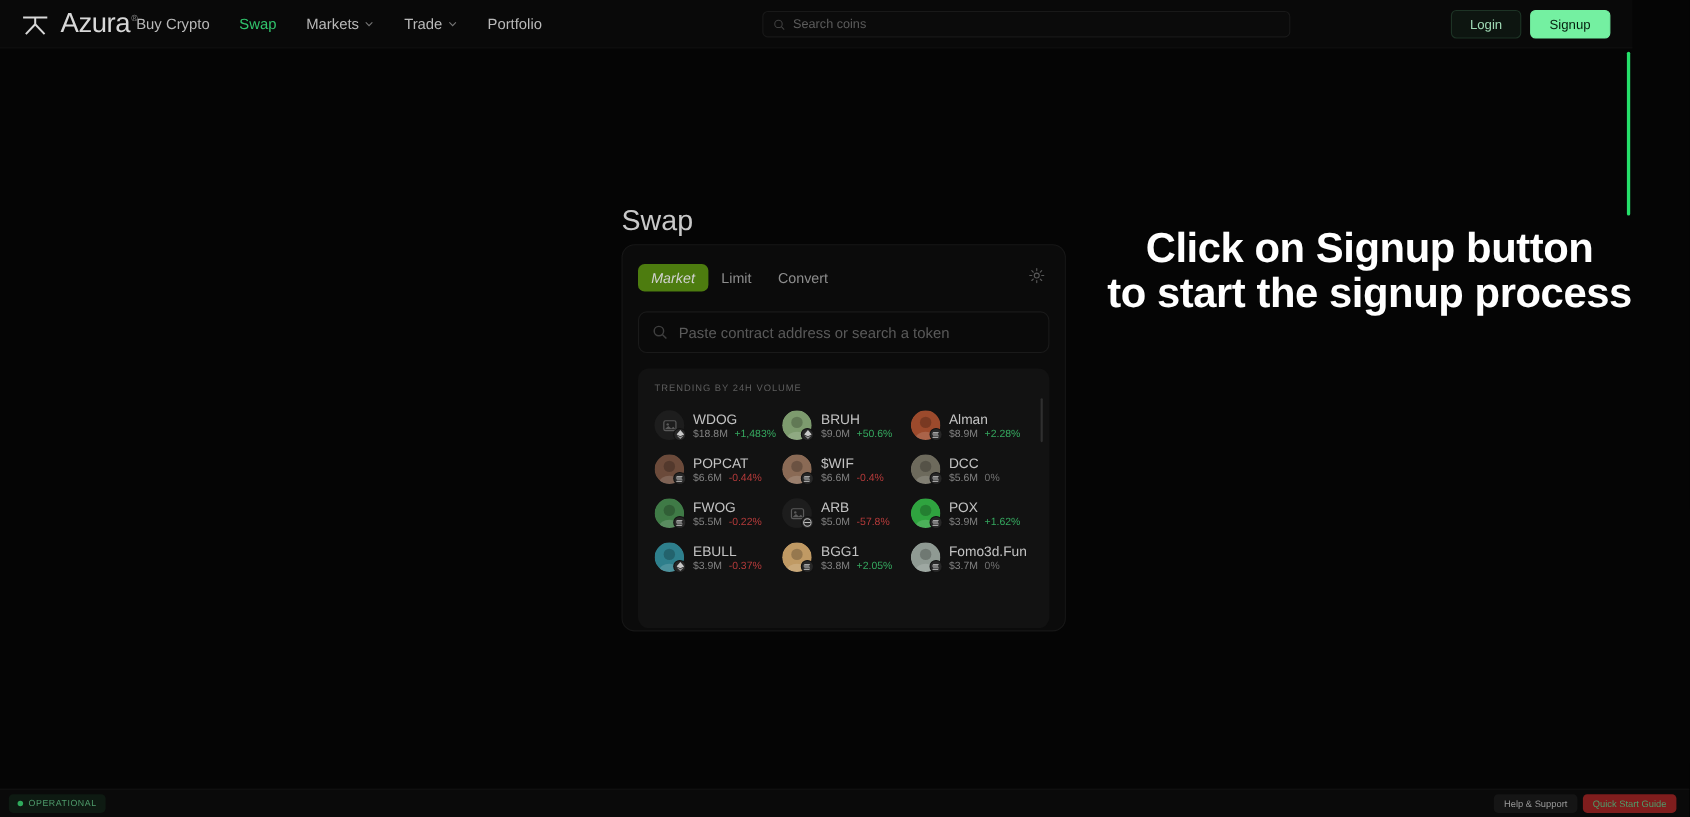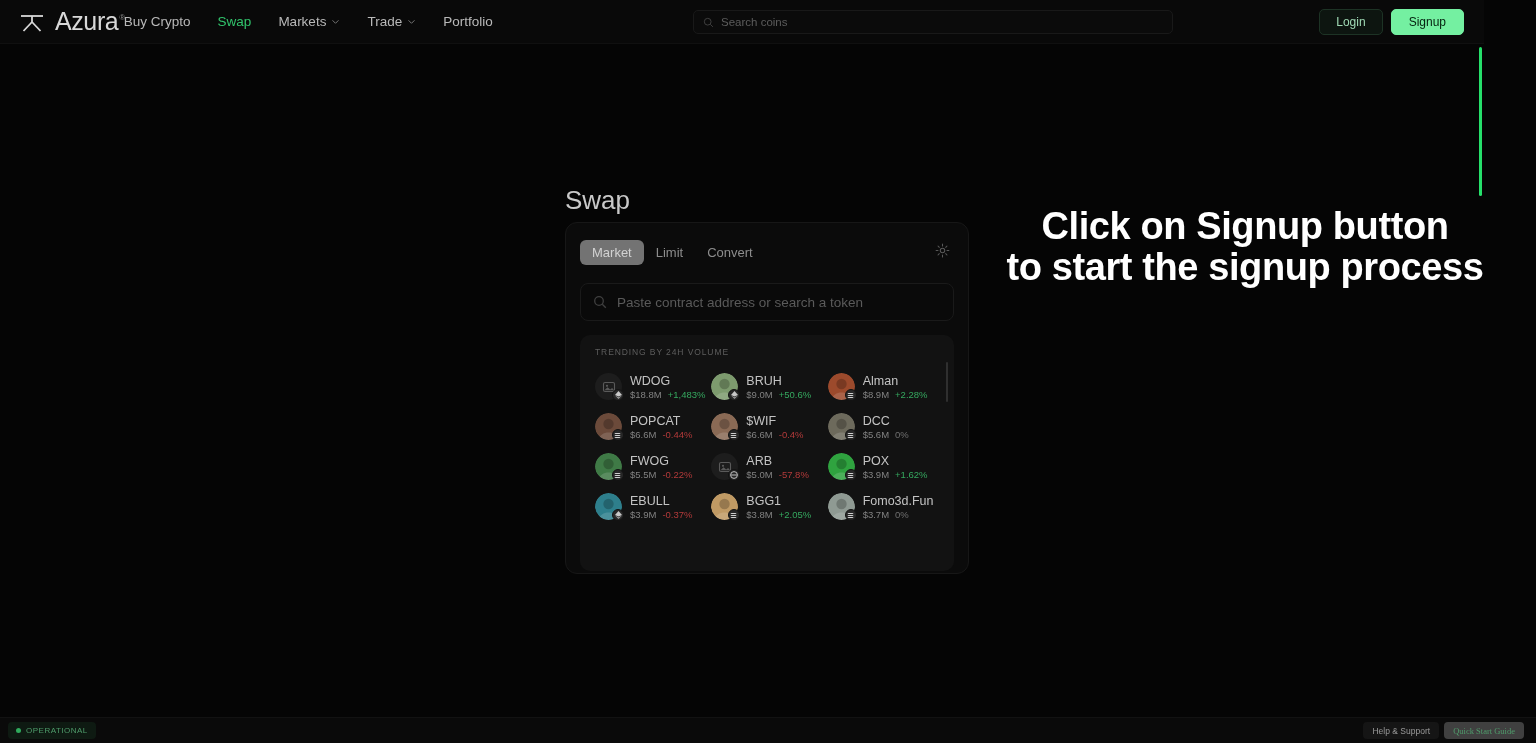--- a/index.html
+++ b/index.html
@@ -93,21 +93,21 @@
   .tabs-row {
     display: flex; align-items: center;
     height: 30px; padding: 0 14px;
     position: relative;
   }
   .tab {
     font-size: 13px; color: #8d8d8d;
     padding: 5px 12px; border-radius: 6px;
     cursor: pointer; white-space: nowrap;
   }
-  .tab.active { background: #737373; color: #d2d2d2; }
+  .tab.active { background: #4d7c0f; color: #d2d2d2; font-style: italic; }
   .gear { position: absolute; right: 18px; top: 6px; width: 15px; height: 15px; cursor: pointer; opacity: .55; }
 
   .token-search {
     margin: 16px 14px 0 14px;
     height: 38px;
     background: #0a0a0a;
     border: 1px solid #1a1a1a;
     border-radius: 8px;
     display: flex; align-items: center; gap: 10px;
     padding: 0 12px;
@@ -201,21 +201,21 @@
   .footer-right {
     margin-left: auto; margin-right: 12px;
     display: flex; align-items: center; gap: 5px;
   }
   .f-pill {
     height: 17px; padding: 0 9px; border-radius: 4px;
     display: flex; align-items: center;
     font-size: 8.5px; cursor: pointer;
   }
   .f-help { background: #151515; color: #9a9a9a; }
-  .f-guide { background: #404040; color: #4f9c6b; font-family: Liberation Serif, serif; }
+  .f-guide { background: #7f1d1d; color: #4f9c6b; }
 </style>
 </head>
 <body>
 
 <div class="header">
   <div class="logo-wrap">
     <svg class="logo-mark" viewBox="0 0 28 28">
       <line x1="3" y1="8" x2="25" y2="8" stroke="#d8d8d8" stroke-width="1.8"></line>
       <line x1="14" y1="8" x2="14" y2="14" stroke="#d8d8d8" stroke-width="1.8"></line>
       <line x1="14" y1="14" x2="5.5" y2="23" stroke="#d8d8d8" stroke-width="1.8"></line>

